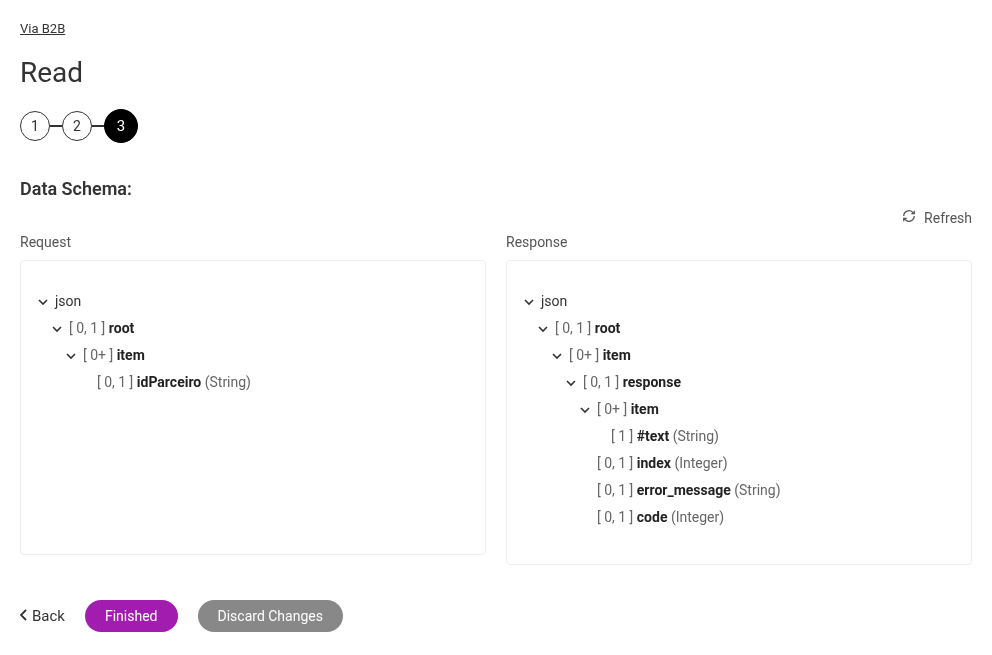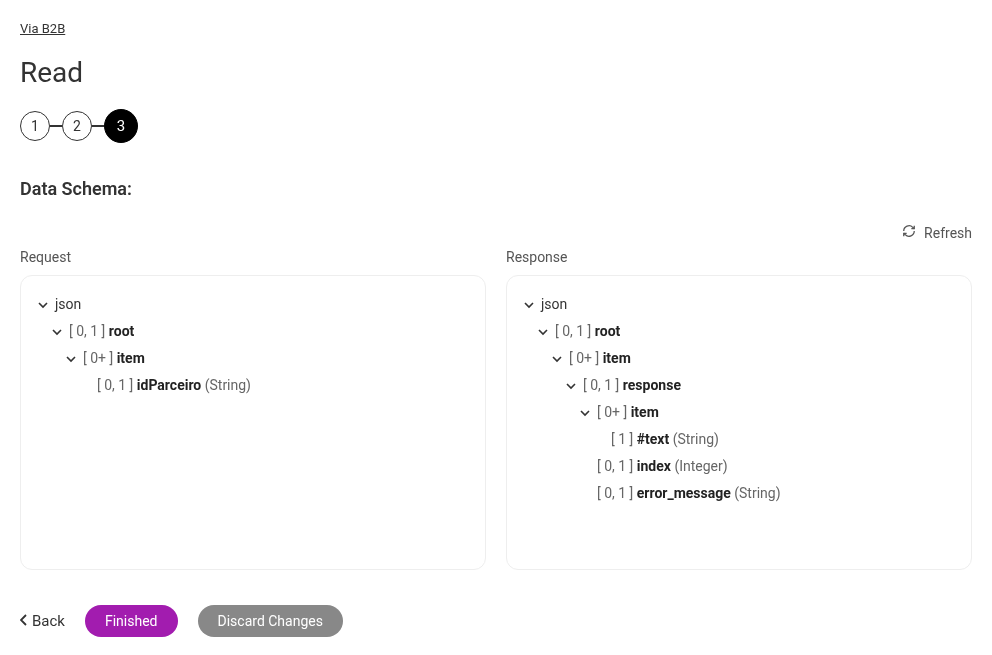--- a/index.html
+++ b/index.html
@@ -50,21 +50,21 @@
   }
   .step-line {
     width: 12px;
     height: 1.5px;
     background: #333;
   }
   .section-title {
     font-size: 18px;
     font-weight: 600;
     color: #333;
-    margin-bottom: 25px;
+    margin-bottom: 10px;
   }
   .refresh-row {
     display: flex;
     justify-content: flex-end;
     margin-bottom: 8px;
   }
   .refresh {
     display: flex;
     align-items: center;
     gap: 8px;
@@ -78,22 +78,22 @@
     gap: 20px;
   }
   .panel-wrap { flex: 1; min-width: 0; }
   .panel-label {
     font-size: 14px;
     color: #555;
     margin-bottom: 10px;
   }
   .panel {
     border: 1px solid #eee;
-    border-radius: 12px;
-    padding: 18px 16px;
+    border-radius: 4px;
+    padding: 30px 16px;
     min-height: 295px;
     background: #fff;
   }
   .tree { font-size: 14px; color: #333; line-height: 1.5; }
   .node {
     display: flex;
     align-items: center;
     gap: 6px;
     margin-bottom: 6px;
   }
@@ -259,20 +259,24 @@
             <span><span class="card">[ 1 ] </span><span class="name">#text</span><span class="type"> (String)</span></span>
           </div>
           <div class="node indent-4">
             <span class="spacer"></span>
             <span><span class="card">[ 0, 1 ] </span><span class="name">index</span><span class="type"> (Integer)</span></span>
           </div>
           <div class="node indent-4">
             <span class="spacer"></span>
             <span><span class="card">[ 0, 1 ] </span><span class="name">error_message</span><span class="type"> (String)</span></span>
           </div>
+          <div class="node indent-4">
+            <span class="spacer"></span>
+            <span><span class="card">[ 0, 1 ] </span><span class="name">code</span><span class="type"> (Integer)</span></span>
+          </div>
         </div>
     </div>
   </div>
 </div>
 
 <div class="footer">
   <div class="back-link">
     <span>
       <svg viewBox="0 0 8 12" fill="none" stroke="#333" stroke-width="1.8">
           <path d="M6 1 L1 6 L6 11"></path>

